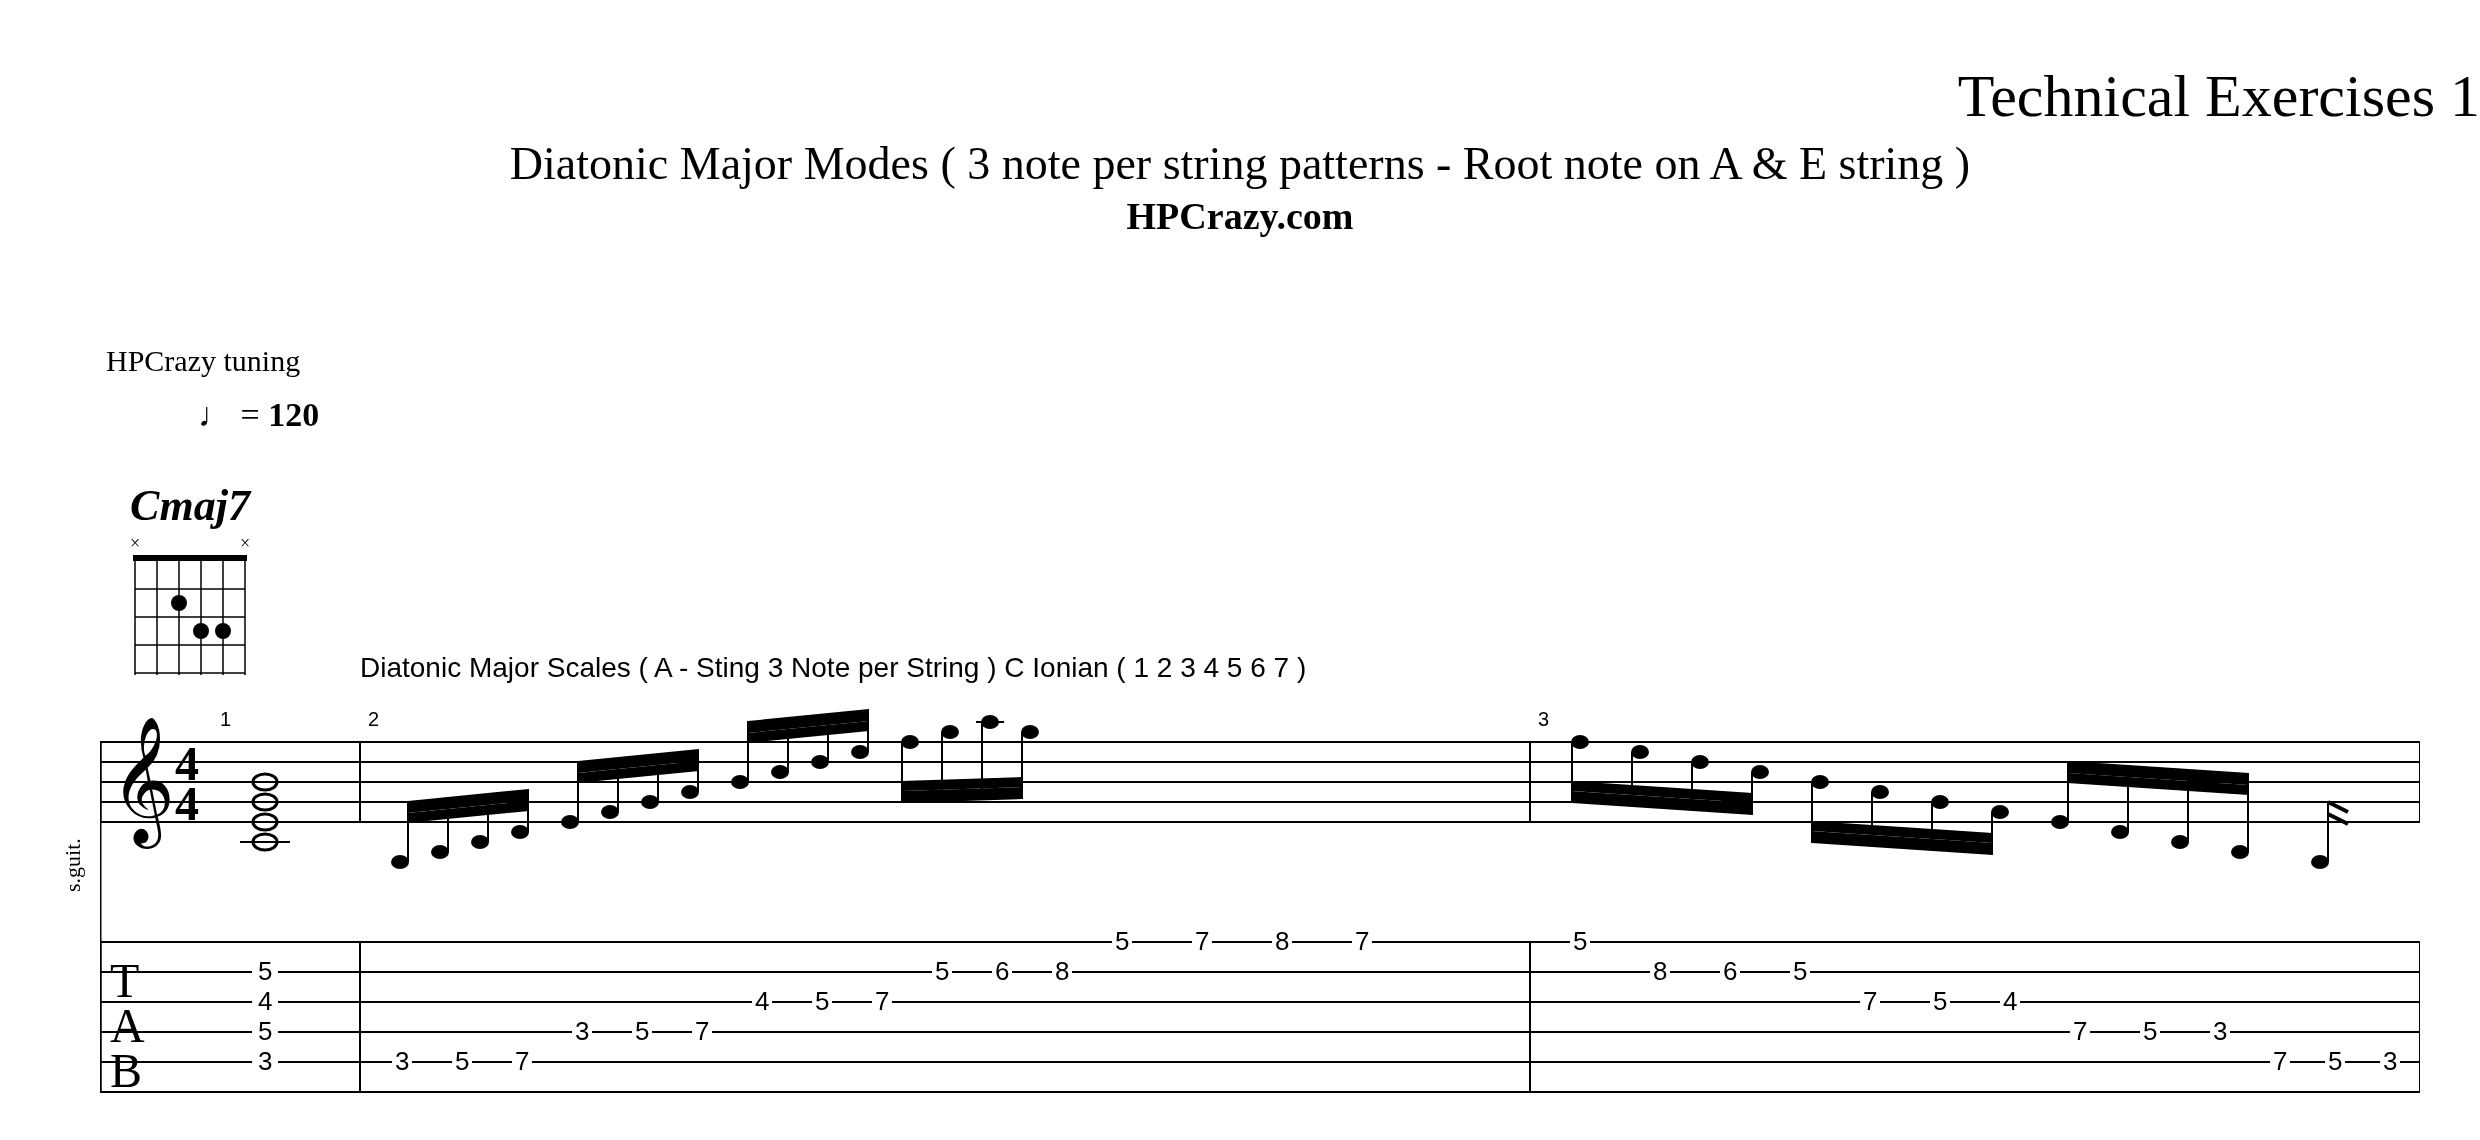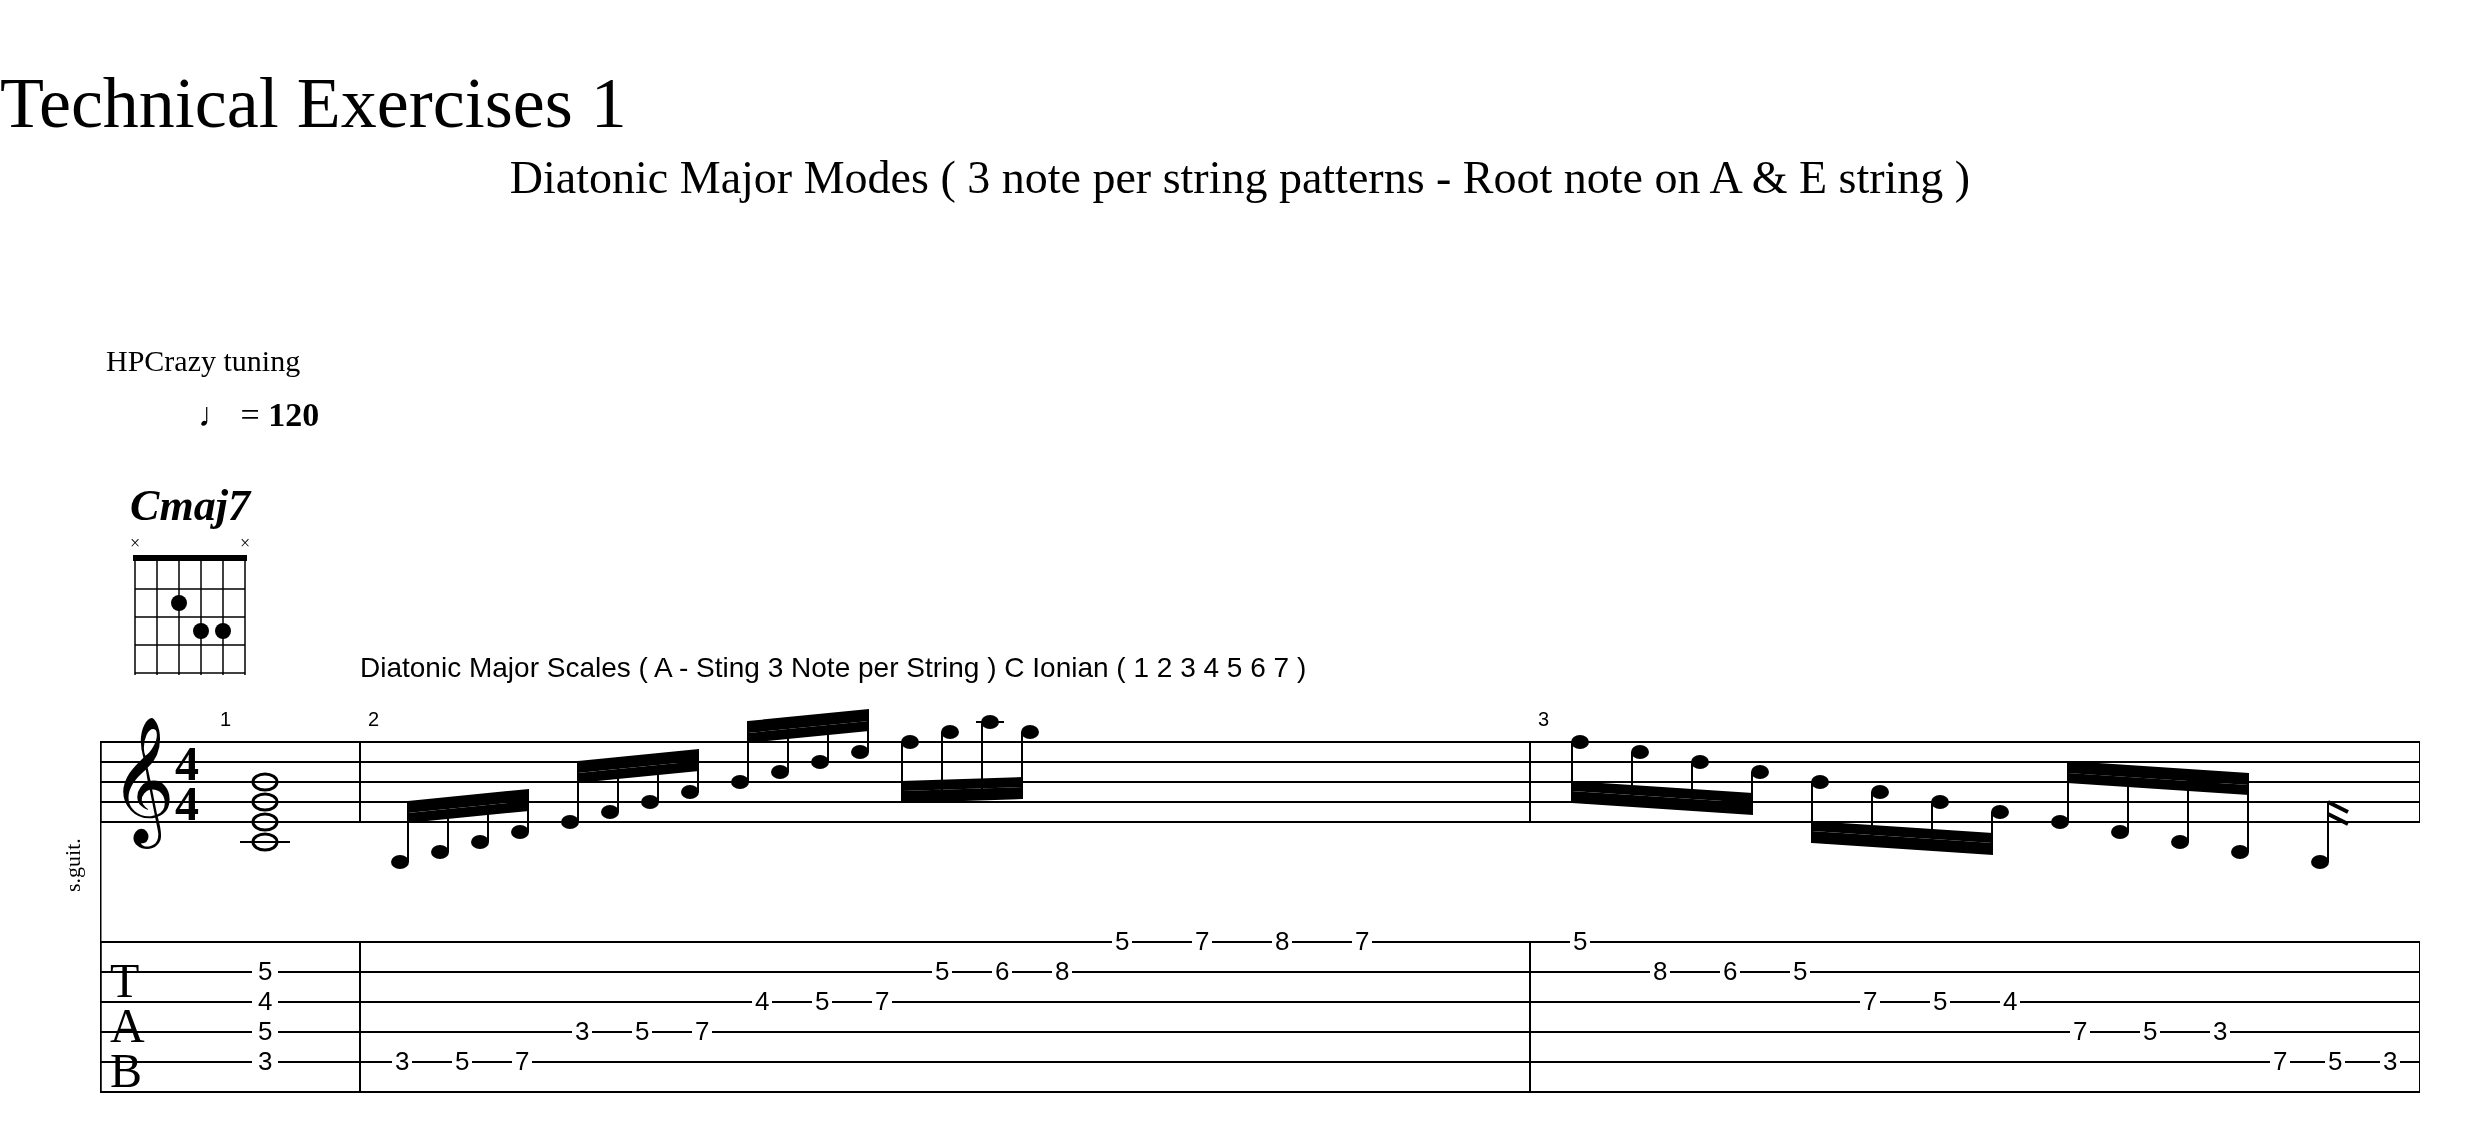--- a/index.html
+++ b/index.html
@@ -9,22 +9,22 @@
     font-family: "Times New Roman", Times, serif;
     color: #000;
     width: 2480px;
   }
   .page {
     position: relative;
     width: 2480px;
     height: 1140px;
   }
   .title {
-    text-align: left;
-    font-size: 72px;
+    text-align: right;
+    font-size: 60px;
     font-weight: 400;
     margin-top: 62px;
   }
   .subtitle {
     text-align: center;
     font-size: 46px;
     margin-top: 6px;
   }
   .website {
     text-align: center;
@@ -82,20 +82,21 @@
     top: 640px;
   }
 </style>
 </head>
 <body>
 
 <div class="page">
 
   <div class="title">Technical Exercises 1</div>
   <div class="subtitle">Diatonic Major Modes ( 3 note per string patterns - Root note on A &amp; E string )</div>
+  <div class="website">HPCrazy.com</div>
 
   <div class="tuning">HPCrazy tuning</div>
 
   <div class="tempo">
     <span class="note">♩</span>
     <span>=</span>
     <span class="val">120</span>
   </div>
 
   <div class="chord-wrap">

